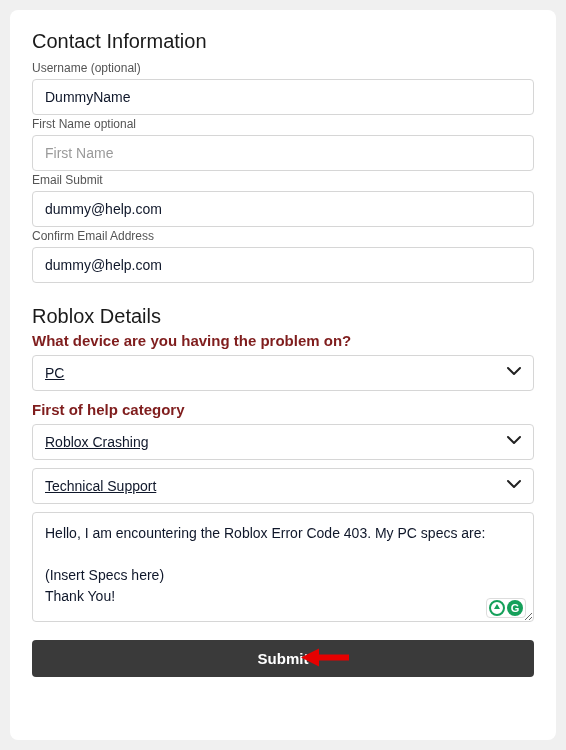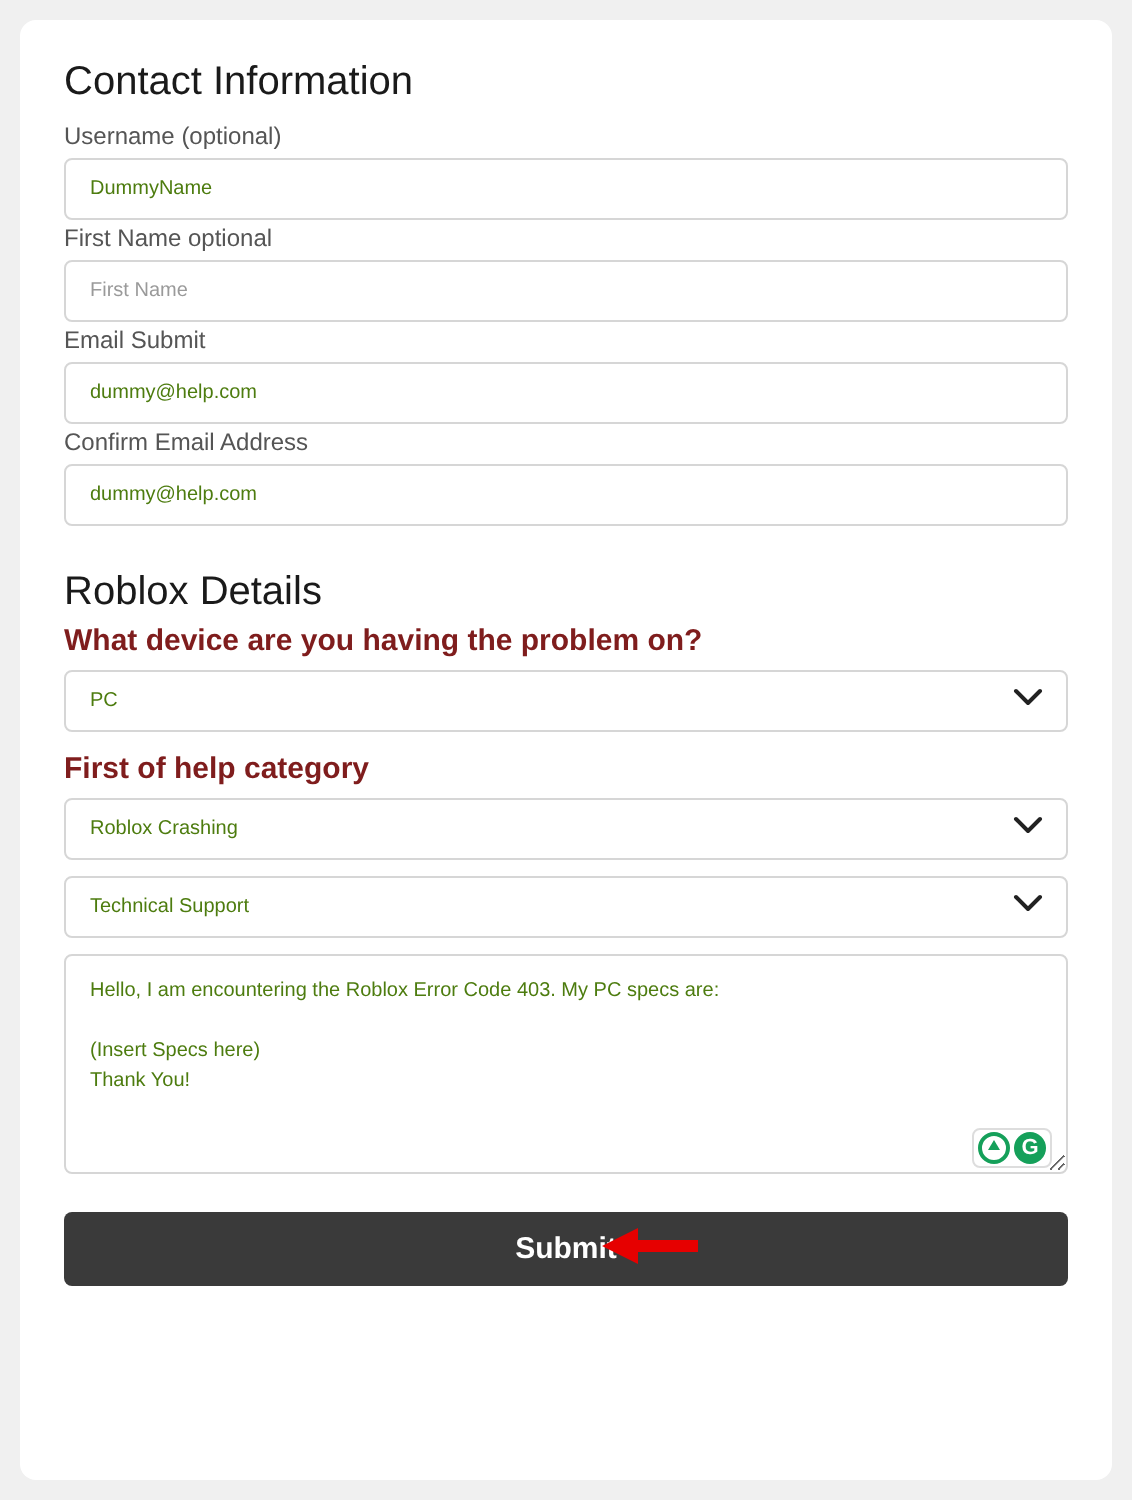--- a/index.html
+++ b/index.html
@@ -46,37 +46,38 @@
       display: block;
     }
     .first-label {
       margin-top: 6px;
     }
     .text-input, .select-box, .textarea-box {
       width: 100%;
       border: 1px solid #d6d6d6;
       border-radius: 4px;
       padding: 9px 12px;
-      font-size: 10px;
-      color: #4d7c0f;
+      font-size: 14px;
+      color: #0f172a;
       background: #fff;
       font-family: inherit;
     }
     .text-input::placeholder {
       color: #9a9a9a;
     }
     .select-wrapper {
       position: relative;
       margin-bottom: 8px;
     }
     .select-box {
       appearance: none;
       -webkit-appearance: none;
       padding-right: 36px;
       cursor: pointer;
+      text-decoration: underline;
     }
     .chevron {
       position: absolute;
       right: 12px;
       top: 50%;
       transform: translateY(-50%);
       pointer-events: none;
     }
     .textarea-box {
       min-height: 110px;

